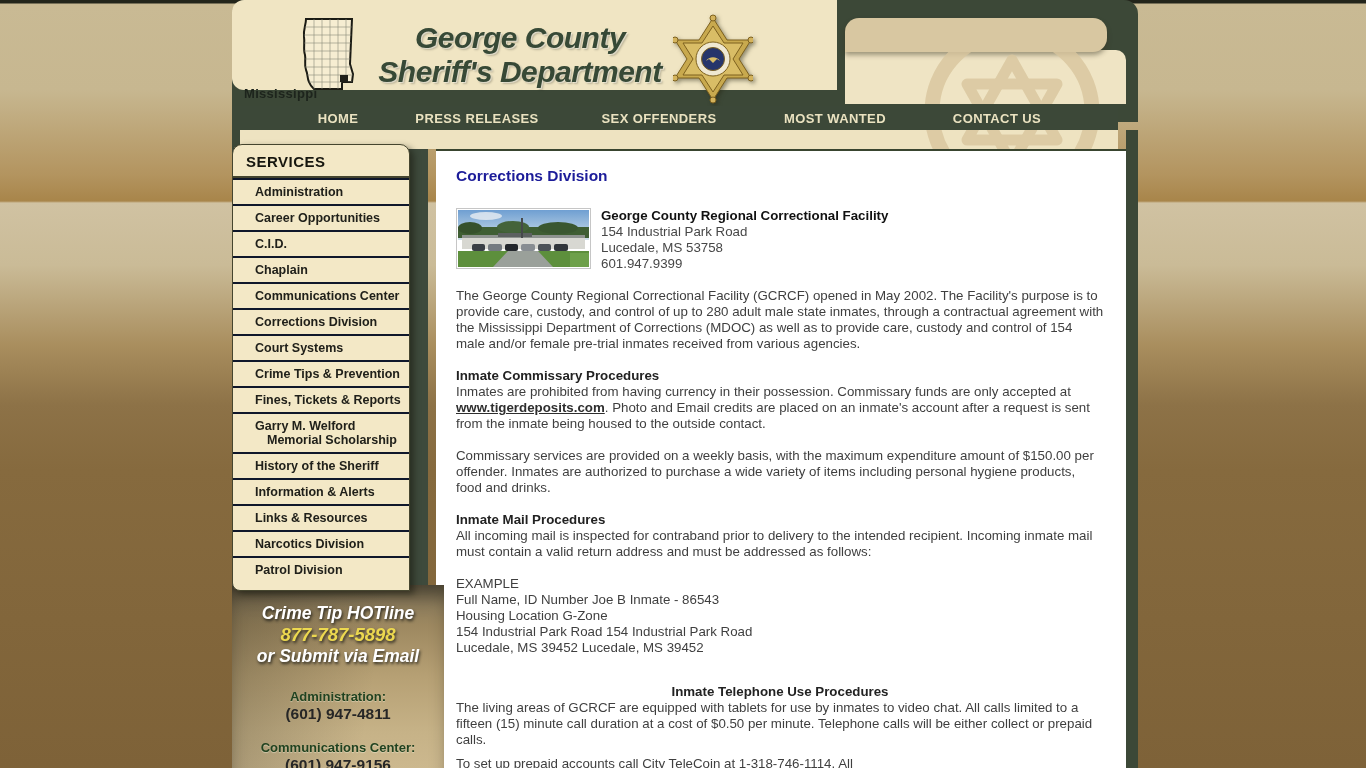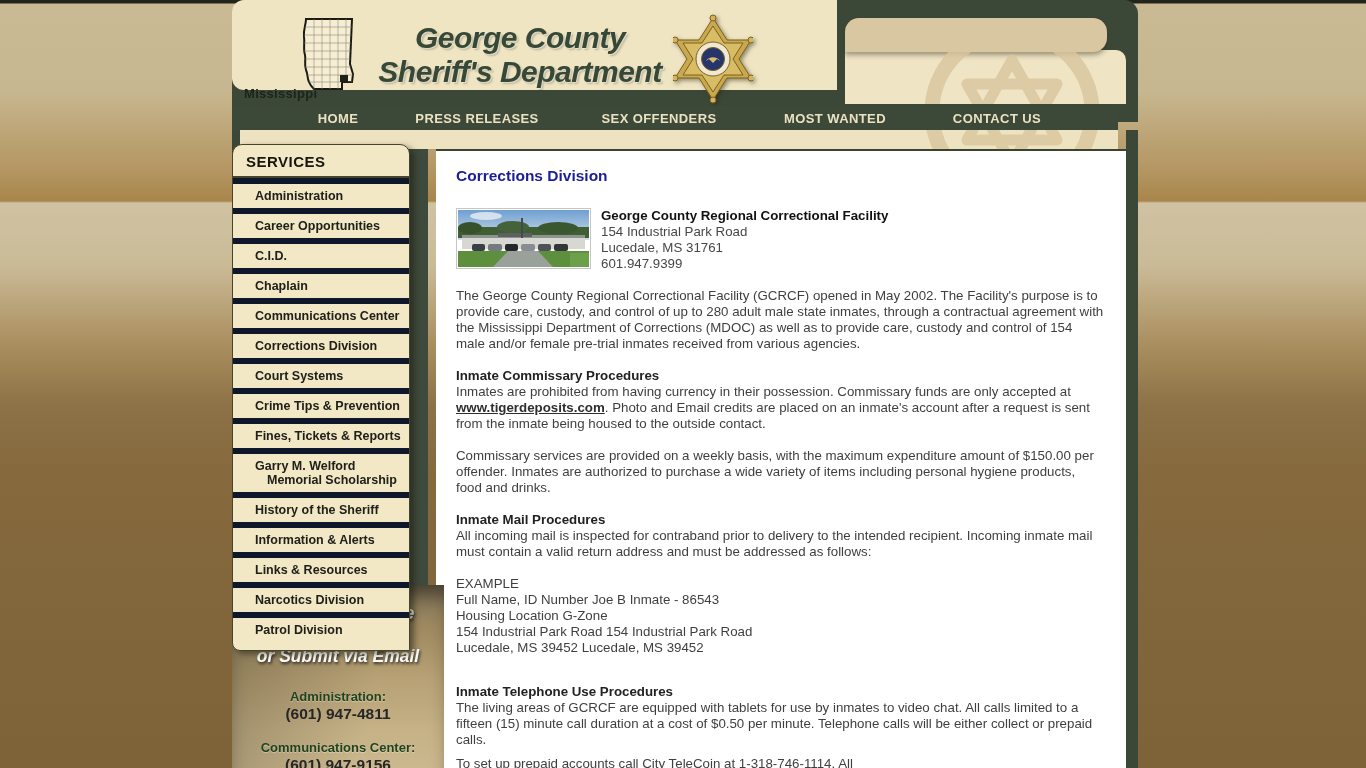--- a/index.html
+++ b/index.html
@@ -46,21 +46,21 @@
   .right-border { left:894px; top:130px; width:12px; height:638px; background:#3c4837; z-index:2; }
   .sidebar-col  { left:8; top:149px; width:196px; height:619px; background:#3e4a3c; z-index:3; }
   .main { left:204px; top:149px; width:690px; height:619px; background:#ffffff; border-top:2px solid #39452f;
           z-index:3; padding:15px 22px 0 20px; overflow:hidden; }
 
   
   .menu { left:8; top:144px; width:178px; background:#f3e8c6; z-index:5; border:1px solid #45452e;
           border-radius:10px 10px 0 8px; box-shadow:4px 3px 6px rgba(25,25,15,.55); padding-bottom:8px; }
   .menu-head { padding:8px 16px 6px 13px; font-size:15px; font-weight:bold; color:#16160e;
                letter-spacing:.5px; border-bottom:2px solid #45452e; }
-  .menu-item { border-top:6px solid #0f172a; padding:5px 8px 5px 22px; font-weight:bold; font-size:12.5px;
+  .menu-item { border-top:2px solid #0f172a; padding:5px 8px 5px 22px; font-weight:bold; font-size:12.5px;
                color:#20201a; line-height:14px; cursor:pointer; }
   .menu-item:first-of-type { border-top:none; }
   .mi-l2 { padding-left:12px; }
 
   
   .crimetip { left:8; top:585px; width:212px; height:183px; z-index:4; text-align:center;
       background:
         linear-gradient(100deg, rgba(45,40,28,.28), rgba(45,40,28,0) 65%),
         linear-gradient(to bottom, #7d7157 0, #9d8860 22%, #b6a074 50%, #c6b287 80%, #ccb88e 100%);
       box-shadow: inset 0 16px 18px -6px rgba(35,32,22,.6); padding-top:18px; }
@@ -81,21 +81,21 @@
   .photo-frame { width:135px; height:61px; border:1px solid #c6c6c6; background:#fff; padding:1px; flex:none; }
   .photo-frame svg { display:block; }
   .facility-info { margin-left:10px; }
   .facility-name { font-weight:bold; color:#111; font-size:13.3px; line-height:16px; }
   .facility-line { color:#474747; line-height:16px; }
   .para { margin-top:16px; }
   .sect-head { margin-top:16px; font-weight:bold; color:#222; }
   .sect-head + .para { margin-top:0; }
   .example-block { margin-top:16px; }
   .example-line { line-height:16px; }
-  .tel-head { margin-top:28px; }
+  .tel-head { margin-top:28px;text-align:center; }
   .partial { margin-top:8px; }
   .inline-link { font-weight:bold; text-decoration:underline; color:#2e2e2e; cursor:pointer; }
 </style>
 </head>
 <body>
 
 <div class="page">
 
   <div class="abs header-green"></div>
   <div class="abs cream-panel"></div>
@@ -302,21 +302,21 @@
             <rect x="96" y="34" width="14" height="7" rx="2" fill="#31363b"></rect>
           </g>
           <rect y="41" width="131" height="16" fill="#5d8f3c"></rect>
           <path d="M50 41 L80 41 L95 57 L35 57 Z" fill="#9aa09a"></path>
           <rect x="112" y="43" width="19" height="14" fill="#6da04a"></rect>
         </svg>
       </div>
       <div class="facility-info">
         <div class="facility-name">George County Regional Correctional Facility</div>
         <div class="facility-line">154 Industrial Park Road</div>
-        <div class="facility-line">Lucedale, MS 31761</div>
+        <div class="facility-line">Lucedale, MS 53758</div>
         <div class="facility-line">601.947.9399</div>
       </div>
     </div>
 
     <p class="para">The George County Regional Correctional Facility (GCRCF) opened in May 2002. The Facility's purpose is to provide care, custody, and control of up to 280 adult male state inmates, through a contractual agreement with the Mississippi Department of Corrections (MDOC) as well as to provide care, custody and control of 154 male and/or female pre-trial inmates received from various agencies.</p>
 
     <div class="sect-head">Inmate Commissary Procedures</div>
     <p class="para"><span>Inmates are prohibited from having currency in their possession. Commissary funds are only accepted at </span><span class="inline-link">www.tigerdeposits.com</span><span>. Photo and Email credits are placed on an inmate's account after a request is sent from the inmate being housed to the outside contact.</span></p>
     <p class="para">Commissary services are provided on a weekly basis, with the maximum expenditure amount of $150.00 per offender. Inmates are authorized to purchase a wide variety of items including personal hygiene products, food and drinks.</p>
 

